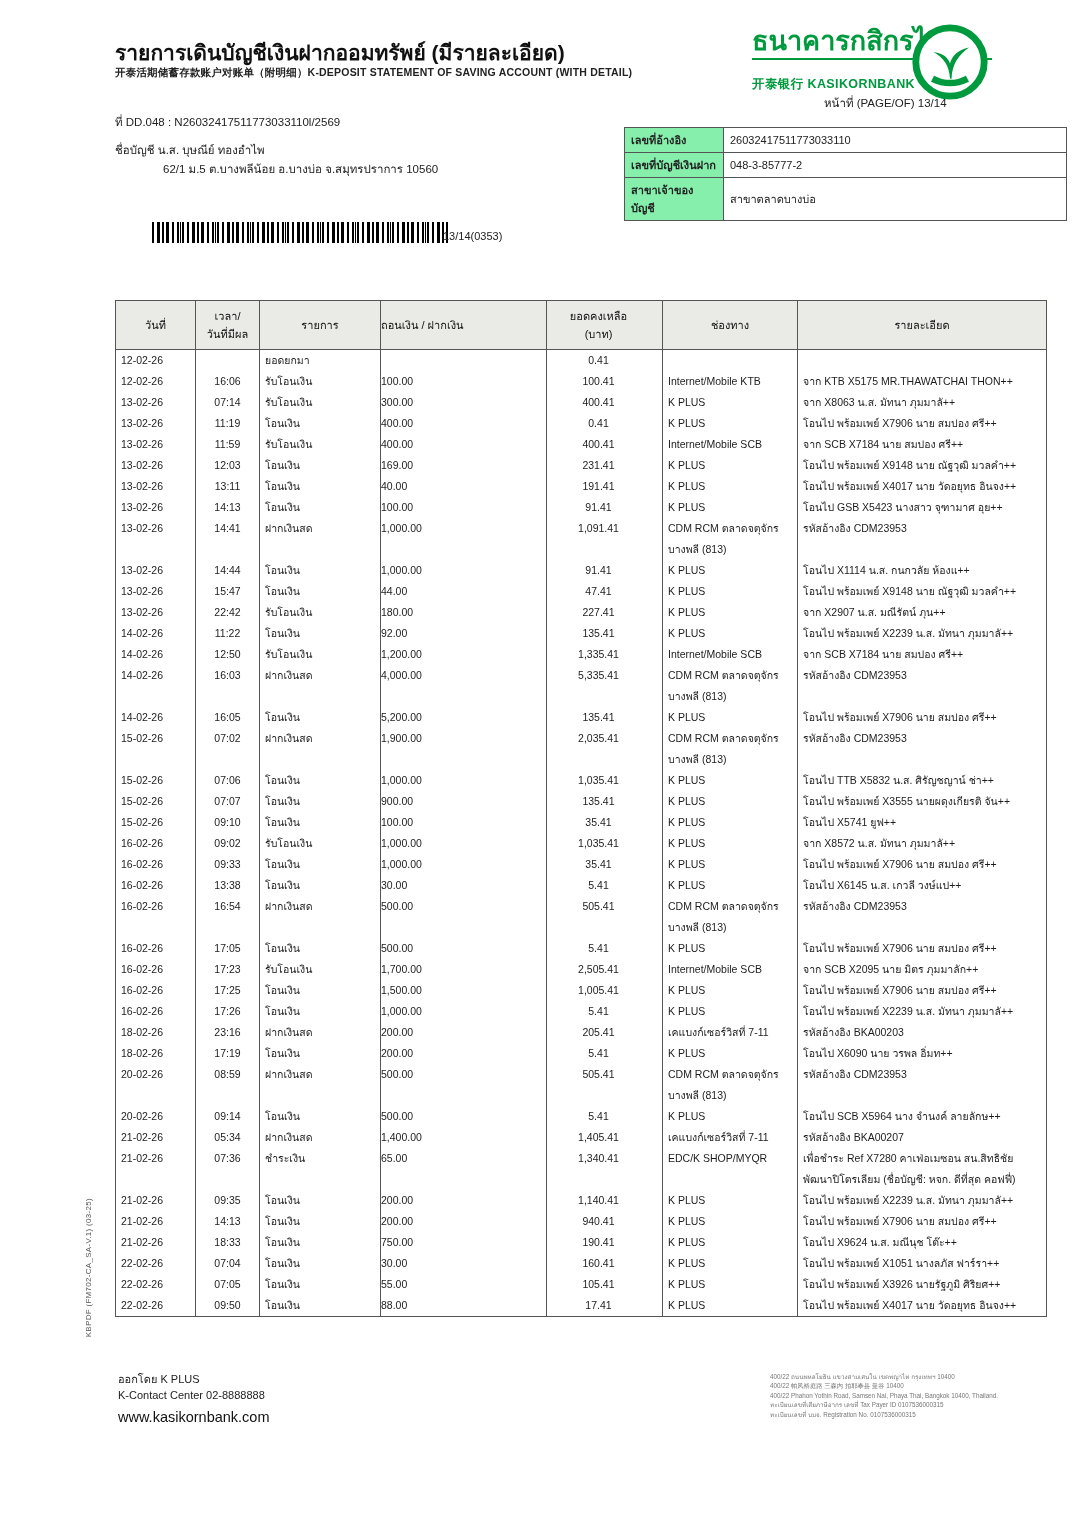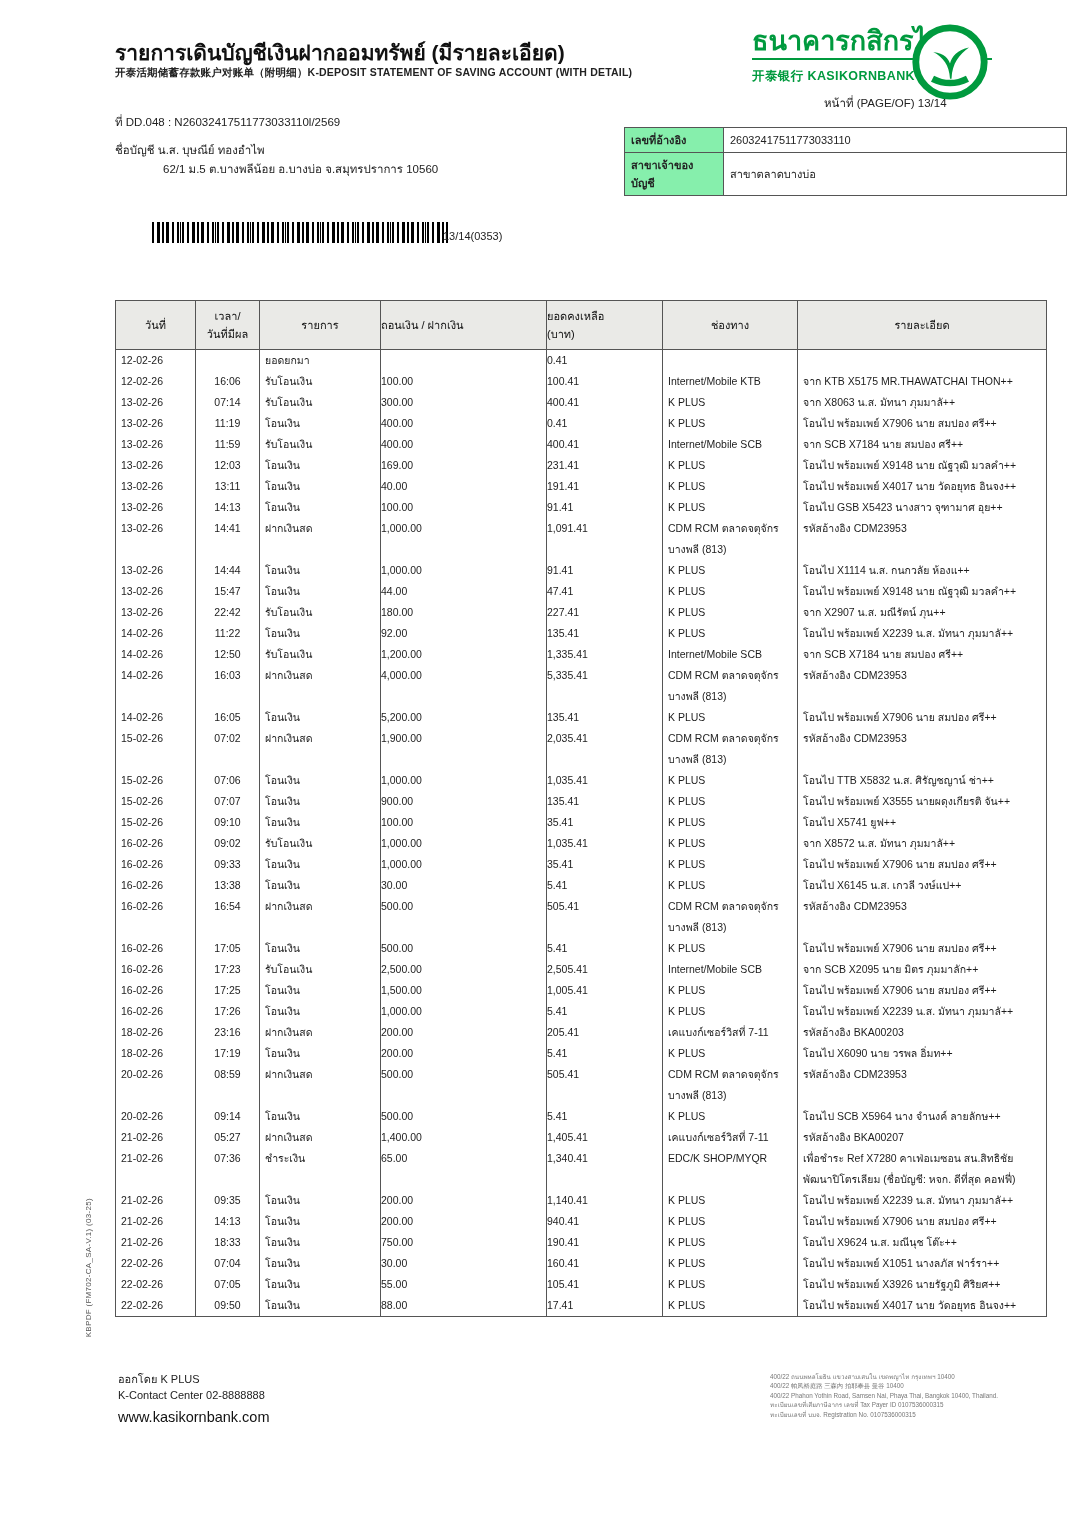--- a/index.html
+++ b/index.html
@@ -9,21 +9,21 @@
     -webkit-font-smoothing:antialiased;
   }
   .abs{position:absolute;}
 
   
   .doc-title{left:115px;top:36px;font-size:21px;font-weight:bold;color:#111;}
   .doc-subtitle{left:115px;top:66px;font-size:10.5px;font-weight:bold;color:#222;letter-spacing:.2px;}
 
   .bank-block{left:752px;top:28px;width:240px;}
   .bank-name-th{font-size:27px;font-weight:bold;color:#009a3e;line-height:1;}
-  .bank-name-sub{font-size:12.5px;font-weight:bold;color:#009a3e;border-top:2.5px solid #009a3e;margin-top:3px;padding-top:8px;letter-spacing:.4px;}
+  .bank-name-sub{font-size:12.5px;font-weight:bold;color:#009a3e;border-top:2.5px solid #009a3e;margin-top:3px;padding-top:16px;letter-spacing:.4px;}
   .bank-logo{left:912px;top:24px;width:76px;height:76px;}
   .page-label{left:824px;top:94px;font-size:11.5px;color:#222;}
 
   .doc-no{left:115px;top:113px;font-size:11.5px;color:#222;}
   .acct-line{left:115px;top:141px;font-size:11.5px;color:#222;}
   .acct-addr{left:163px;top:160px;font-size:11.5px;color:#222;}
 
   
   .ref-table{left:624px;top:127px;border-collapse:collapse;}
   .ref-table td{border:1px solid #555;font-size:11px;padding:3px 6px;height:17px;}
@@ -42,21 +42,21 @@
   .stmt{left:115px;top:300px;border-collapse:collapse;table-layout:fixed;width:860px;}
   .stmt th{background:#eaeae7;border:1px solid #555;font-size:11px;font-weight:normal;
     color:#111;text-align:center;white-space:pre-line;height:48px;vertical-align:middle;padding:0 2px;}
   .stmt td{border-left:1px solid #555;border-right:1px solid #555;font-size:10.5px;
     line-height:21px;vertical-align:top;white-space:pre-line;padding:0 0 0 5px;color:#1c1c1c;}
   .stmt{border:1px solid #555;}
   .stmt .col-date{width:75px;}
   .stmt .col-time{width:63px;text-align:center;padding:0;}
   .stmt .col-desc{width:116px;}
   .stmt .col-amount{width:129px;text-align:left;padding:0 36px 0 0;}
-  .stmt .col-balance{width:103px;text-align:left;padding:0 12px 0 0;}
+  .stmt .col-balance{width:103px;text-align:center;padding:0 12px 0 0;}
   .stmt .col-channel{width:130px;}
   .stmt .col-detail{width:244px;}
 
   
   .side-code{left:84px;top:1198px;font-size:8px;color:#555;writing-mode:vertical-rl;transform:rotate(180deg);letter-spacing:.3px;}
   .footer-left{left:118px;top:1372px;font-size:11px;color:#222;line-height:1.45;}
   .footer-left .site{font-size:14.5px;margin-top:3px;color:#111;}
   .footer-right{left:770px;top:1372px;width:250px;font-size:6.3px;color:#777;line-height:1.5;}
 </style>
 </head>
@@ -82,20 +82,24 @@
 <div class="abs acct-line">ชื่อบัญชี  น.ส. บุษณีย์ ทองอำไพ</div>
 <div class="abs acct-addr">62/1 ม.5 ต.บางพลีน้อย อ.บางบ่อ จ.สมุทรปราการ 10560</div>
 
 <table class="abs ref-table">
   <tbody>
       <tr>
         <td class="lbl">เลขที่อ้างอิง</td>
         <td class="val">26032417511773033110</td>
       </tr>
       <tr>
+        <td class="lbl">เลขที่บัญชีเงินฝาก</td>
+        <td class="val">048-3-85777-2</td>
+      </tr>
+      <tr>
         <td class="lbl">สาขาเจ้าของบัญชี</td>
         <td class="val">สาขาตลาดบางบ่อ</td>
       </tr>
     </tbody>
 </table>
 
 <div class="abs barcode"></div>
 <div class="abs barcode-label">13/14(0353)</div>
 
 <table class="stmt abs">
@@ -339,21 +343,21 @@
         <td class="col-desc">โอนเงิน</td>
         <td class="col-amount">500.00</td>
         <td class="col-balance">5.41</td>
         <td class="col-channel">K PLUS</td>
         <td class="col-detail">โอนไป พร้อมเพย์ X7906 นาย สมปอง ศรี++</td>
       </tr>
       <tr>
         <td class="col-date">16-02-26</td>
         <td class="col-time">17:23</td>
         <td class="col-desc">รับโอนเงิน</td>
-        <td class="col-amount">2,500.00</td>
+        <td class="col-amount">1,700.00</td>
         <td class="col-balance">2,505.41</td>
         <td class="col-channel">Internet/Mobile SCB</td>
         <td class="col-detail">จาก SCB X2095 นาย มิตร ภุมมาลัก++</td>
       </tr>
       <tr>
         <td class="col-date">16-02-26</td>
         <td class="col-time">17:25</td>
         <td class="col-desc">โอนเงิน</td>
         <td class="col-amount">1,500.00</td>
         <td class="col-balance">1,005.41</td>
@@ -401,21 +405,21 @@
         <td class="col-date">20-02-26</td>
         <td class="col-time">09:14</td>
         <td class="col-desc">โอนเงิน</td>
         <td class="col-amount">500.00</td>
         <td class="col-balance">5.41</td>
         <td class="col-channel">K PLUS</td>
         <td class="col-detail">โอนไป SCB X5964 นาง จำนงค์ ลายลักษ++</td>
       </tr>
       <tr>
         <td class="col-date">21-02-26</td>
-        <td class="col-time">05:27</td>
+        <td class="col-time">05:34</td>
         <td class="col-desc">ฝากเงินสด</td>
         <td class="col-amount">1,400.00</td>
         <td class="col-balance">1,405.41</td>
         <td class="col-channel">เคแบงก์เซอร์วิสที่ 7-11</td>
         <td class="col-detail">รหัสอ้างอิง BKA00207</td>
       </tr>
       <tr>
         <td class="col-date">21-02-26</td>
         <td class="col-time">07:36</td>
         <td class="col-desc">ชำระเงิน</td>

